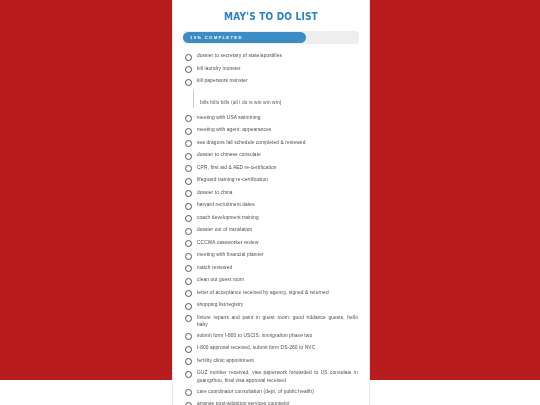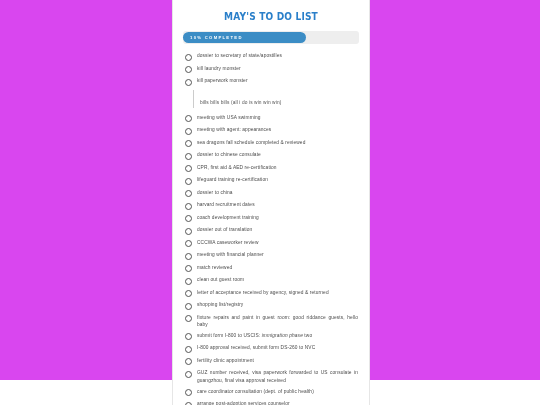--- a/index.html
+++ b/index.html
@@ -6,21 +6,21 @@
   html, body {
     margin: 0; padding: 0;
     width: 540px; height: 405px;
     background: #ffffff;
     font-family: "Liberation Sans", sans-serif;
     overflow: hidden;
   }
   #page {
     position: relative;
     width: 540px; height: 380px;
-    background: #d946ef;
+    background: #b91c1c;
   }
   .card {
     position: absolute;
     left: 172px;
     top: -6px;
     width: 198px;
     min-height: 418px;
     background: #ffffff;
     border-left: 1px solid #e6e6e6;
     border-right: 1px solid #e6e6e6;

